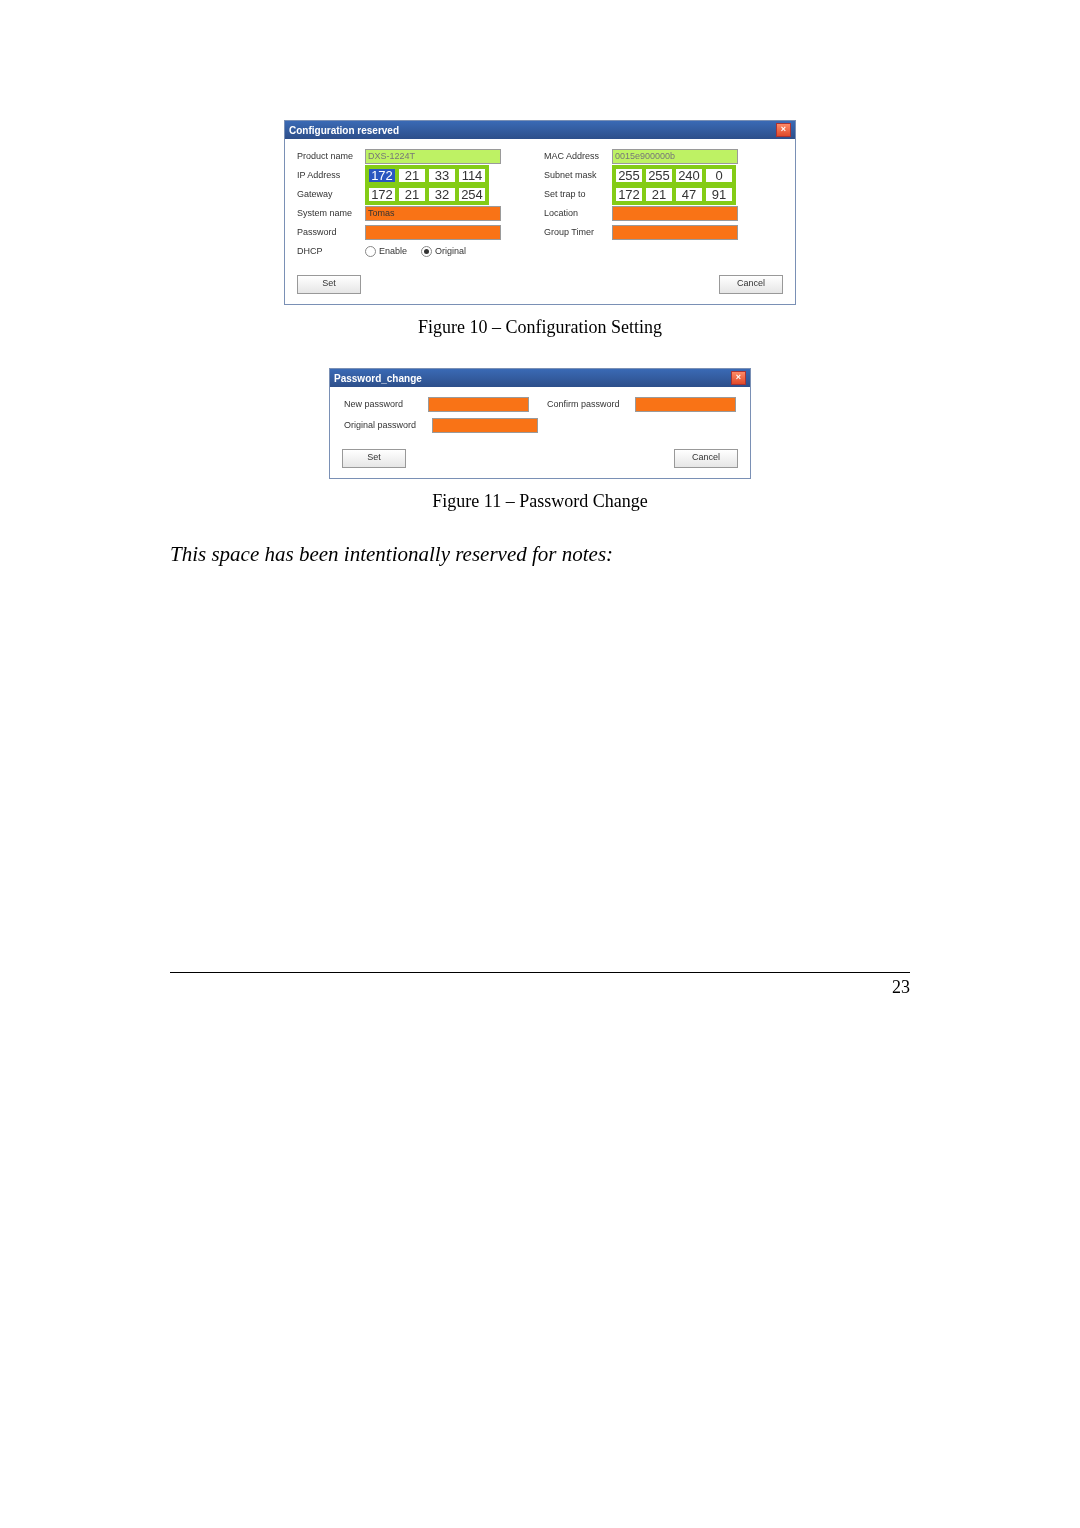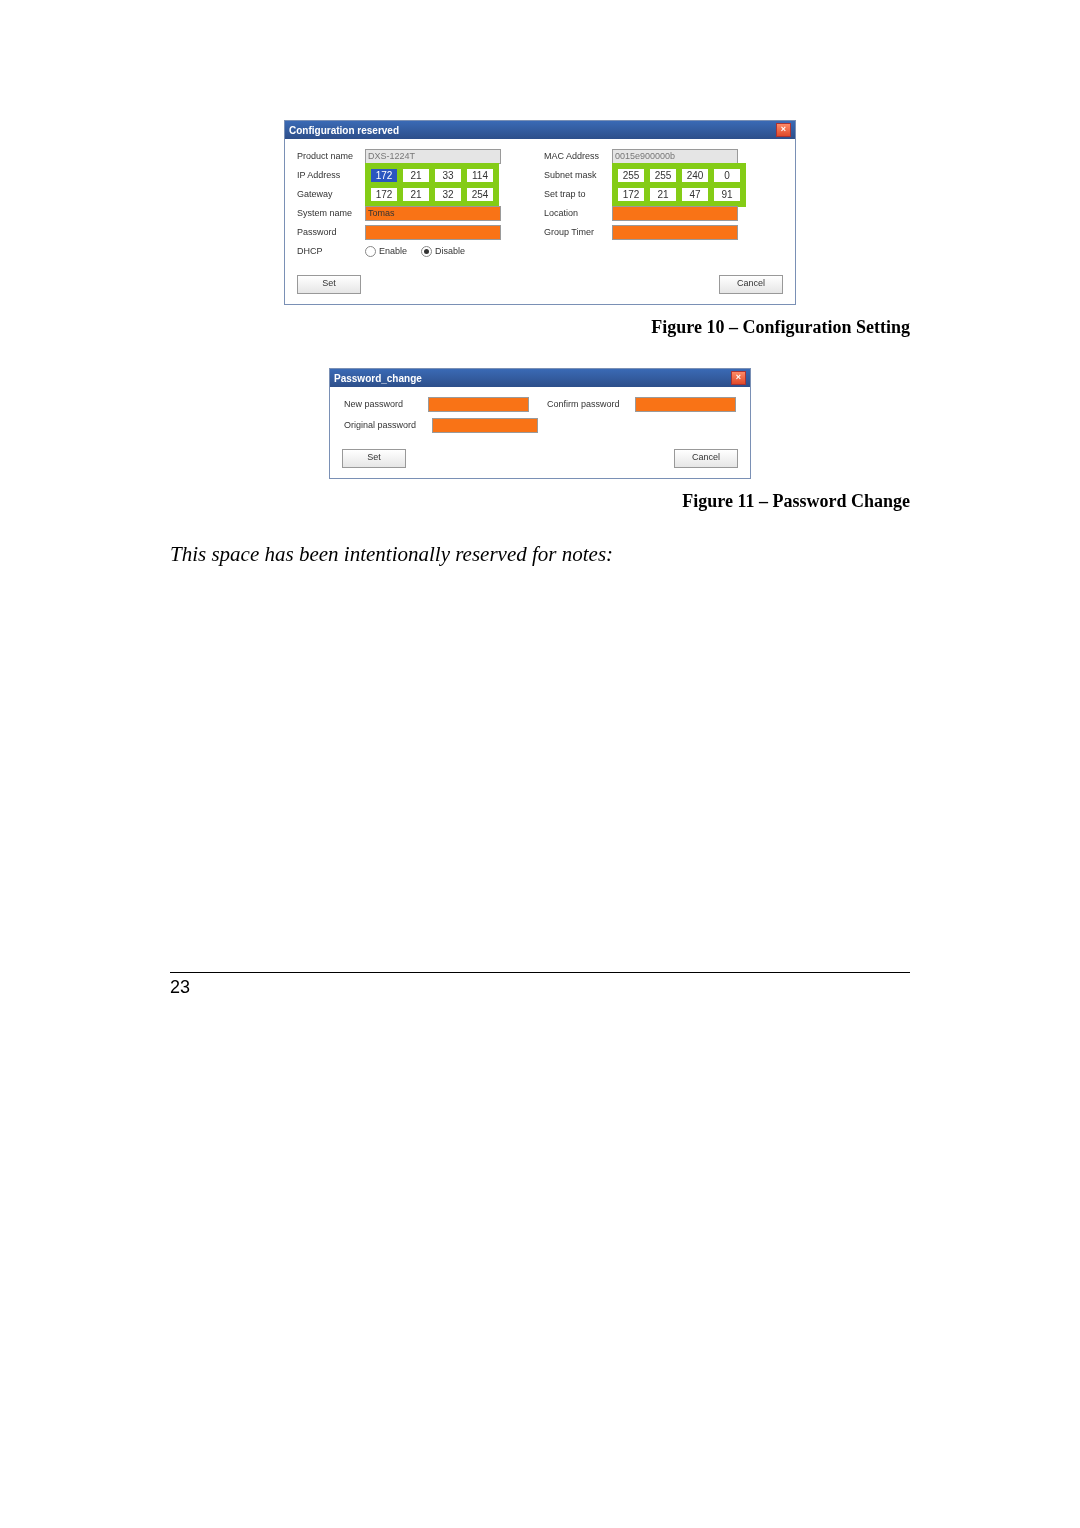--- a/index.html
+++ b/index.html
@@ -67,27 +67,27 @@
   .tbox {
     border: 1px solid #9a9a9a;
     height: 13px;
     background: #f97316;
     font-size: 9px;
     padding: 0 2px;
     display: flex;
     align-items: center;
     color: #333;
   }
-  .tbox.ro { background: #e5e5e5; color: #777; }
+  .tbox.ro { background: #bef264; color: #777; }
   .ipgroup { display: flex; gap: 0; }
   .ipgroup .oct {
-    border: 6px solid #84cc16;
+    border: 4px solid #84cc16;
     width: 26px; height: 13px;
     text-align: center;
-    font-size: 10px;
+    font-size: 13px;
     line-height: 13px;
     background: #fff;
     color: #333;
   }
   .ipgroup .oct.sel { background: #2a56c0; color: #fff; }
   .ipgroup .oct + .oct { border-left: none; }
   .radioset { display: flex; gap: 14px; font-size: 9px; align-items: flex-start; }
   .radio { display: flex; align-items: center; gap: 3px; }
   .rdot {
     width: 9px; height: 9px; border: 1px solid #888; border-radius: 50%;
@@ -106,24 +106,24 @@
     min-width: 62px;
     height: 17px;
     font-size: 9px;
     border: 1px solid #999;
     background: linear-gradient(#fff,#e6e6e6);
     text-align: center;
     line-height: 15px;
     color: #333;
   }
   .caption {
-    text-align: right;
+    text-align: center;
     font-family: "Times New Roman", serif;
     font-size: 18px;
-    font-weight: bold;
+    font-weight: normal;
     margin: 6px 0 30px 0;
   }
   .para {
     font-family: "Times New Roman", serif;
     font-size: 21px;
     line-height: 1.25;
     text-align: justify;
     margin: 0 0 10px 0;
   }
   .pwb { font-weight: bold; }
@@ -135,23 +135,23 @@
     font-family: "Times New Roman", serif;
     font-style: italic;
     font-size: 21px;
     margin-top: 30px;
   }
   .footer {
     position: absolute;
     left: 170px; right: 170px;
     bottom: 530px;
     border-top: 1px solid #000;
-    text-align: left;
+    text-align: right;
     padding-top: 4px;
-    font-family: Liberation Sans, sans-serif;
+    font-family: Liberation Serif, serif;
     font-size: 18px;
   }
 </style>
 </head>
 <body>
 
 <div class="page">
 
   <div class="dialog w1">
     <div class="titlebar">
@@ -192,21 +192,21 @@
         </div>
         <div class="row">
           <span class="lbl">DHCP</span>
           <span class="radioset">
             <span class="radio">
                 <span class="rdot"></span>
                 <span>Enable</span>
               </span>
             <span class="radio">
                 <span class="rdot on"></span>
-                <span>Disable</span>
+                <span>Original</span>
               </span>
           </span>
         </div>
       </div>
       <div class="col">
         <div class="row">
           <span class="lbl">MAC Address</span>
           <span class="tbox ro" style="width:120px">0015e900000b</span>
         </div>
         <div class="row">

